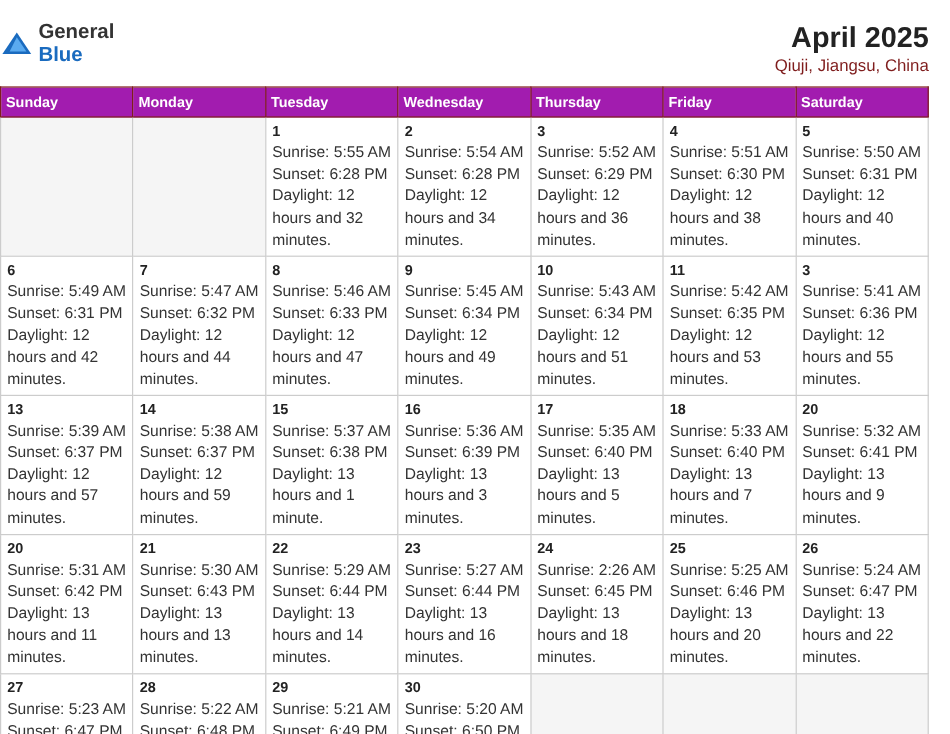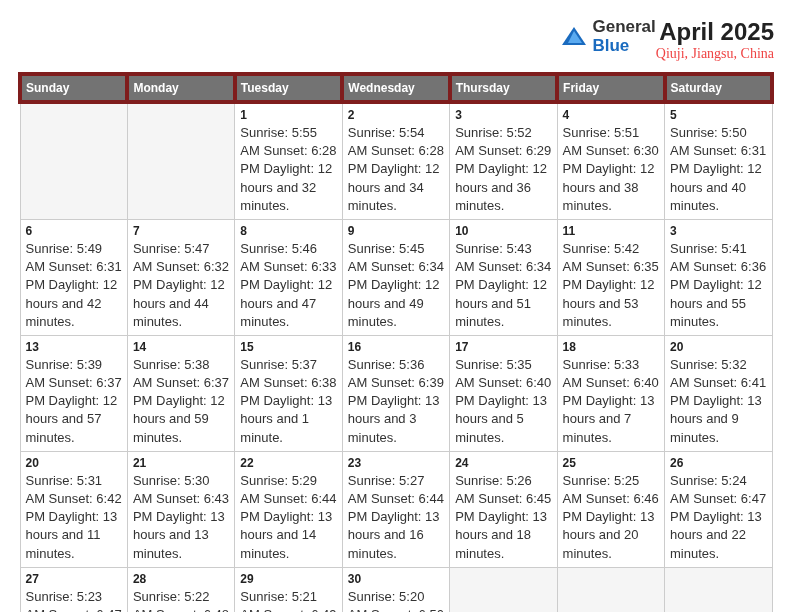--- a/index.html
+++ b/index.html
@@ -6,24 +6,23 @@
     body {
       font-family: Arial, sans-serif;
       background: #fff;
       width: 792px;
       height: 612px;
       overflow: hidden;
     }
     .page {
       width: 792px;
       height: 444px;
-      padding: 18px 18px 12px 18px;
+      padding: 18px 18px 12px 0;
       display: flex;
       flex-direction: column;
-      align-items: flex-end;
     }
     .header {
       display: flex;
       justify-content: space-between;
       align-items: flex-start;
       margin-bottom: 10px;
     }
     .logo {
       display: flex;
       align-items: center;
@@ -51,38 +50,37 @@
     .title-block {
       text-align: right;
     }
     .title-month {
       font-size: 24px;
       font-weight: bold;
       color: #222;
     }
     .title-location {
       font-size: 14px;
-      color: #ef4444;
-      font-family: Liberation Serif, serif;
+      color: #7f1d1d;
     }
     .calendar {
       flex: 1;
       border: 1px solid #ccc;
       border-collapse: collapse;
       width: 100%;
       table-layout: fixed;
     }
     .calendar th {
-      background: #737373;
+      background: #a21caf;
       color: #fff;
       font-size: 12px;
       font-weight: bold;
       padding: 5px 4px;
       text-align: left;
-      border: 4px solid #7f1d1d;
+      border: 1px solid #7f1d1d;
     }
     .calendar td {
       vertical-align: top;
       padding: 4px 5px;
       border: 1px solid #ccc;
       font-size: 10px;
       color: #333;
       background: #fff;
       height: 80px;
     }
@@ -301,21 +299,21 @@
           </td>
           <td>
             <span class="day-num">23</span>
             <div class="day-info">Sunrise: 5:27 AM
 Sunset: 6:44 PM
 Daylight: 13 hours
 and 16 minutes.</div>
           </td>
           <td>
             <span class="day-num">24</span>
-            <div class="day-info">Sunrise: 5:26 AM
+            <div class="day-info">Sunrise: 2:26 AM
 Sunset: 6:45 PM
 Daylight: 13 hours
 and 18 minutes.</div>
           </td>
           <td>
             <span class="day-num">25</span>
             <div class="day-info">Sunrise: 5:25 AM
 Sunset: 6:46 PM
 Daylight: 13 hours
 and 20 minutes.</div>

